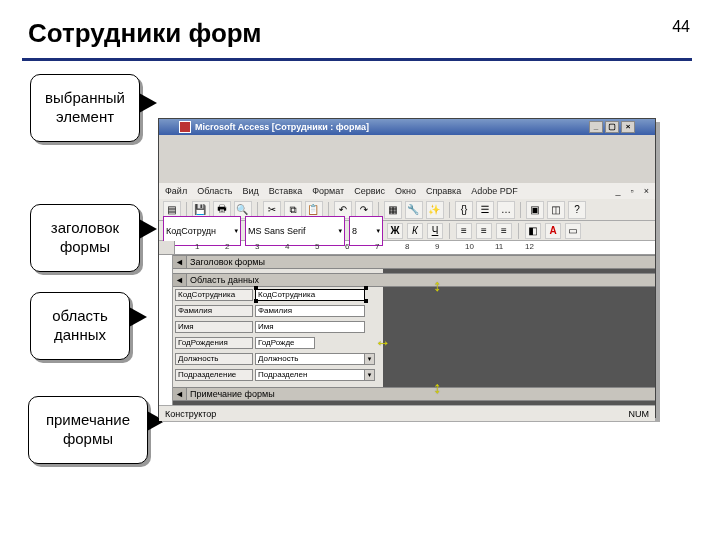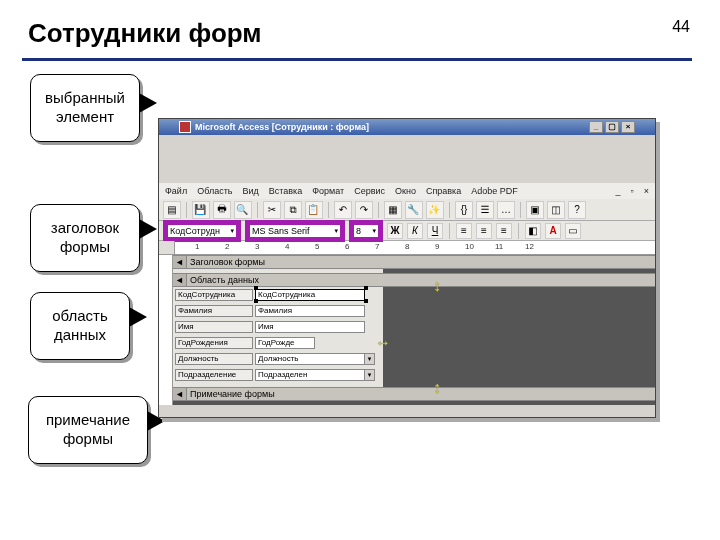--- a/index.html
+++ b/index.html
@@ -24,21 +24,21 @@
   .win { position: absolute; top: 118px; left: 158px; width: 498px; height: 300px; border: 1px solid #444; background: #d6d3ce; font-size: 9px; font-family: Tahoma, sans-serif; box-shadow: 4px 4px 0 #aaa; }
   .titlebar { height: 16px; background: linear-gradient(#7a98c7,#3a5ea8); color: #fff; display:flex; align-items:center; padding: 0 20px; font-weight:bold; }
   .titlebar .spacer{flex:1}
   .titlebar .wbtn{ width:14px; height:12px; background:#d6d3ce; border:1px solid #888; margin-left:2px; font-size:8px; text-align:center; line-height:10px; color:#000;}
   .menubar { height: 16px; background:#efedea; display:flex; align-items:center; gap:10px; padding: 0 6px; color:#222;margin-top:48px; }
   .menubar .x{margin-left:auto;}
   .toolbar { height: 22px; background:#e9e7e2; border-bottom:1px solid #aaa; display:flex; align-items:center; gap:3px; padding:0 4px; }
   .tbtn{ width:18px; height:18px; border:1px solid #ccc; background:#f3f2ef; display:flex; align-items:center; justify-content:center; font-size:10px;}
   .tsep{ width:1px; height:16px; background:#bbb; margin:0 2px;}
   .fmtbar { height: 20px; background:#e9e7e2; border-bottom:1px solid #aaa; display:flex; align-items:center; gap:4px; padding:0 4px; }
-  .combo { background:#fff; border:5px solid #a21caf; height:22px; display:flex; align-items:center; padding:0 2px; font-size:9px; }
+  .combo { background:#fff; border:1px solid #a21caf; height:30px; display:flex; align-items:center; padding:0 2px; font-size:9px; }
   .combo .dd{margin-left:auto; font-size:7px;}
   .fbtn{ width:16px; height:16px; border:1px solid #ccc; background:#f3f2ef; font-size:10px; text-align:center; line-height:14px;}
   .ruler { height: 14px; background:#fff; border-bottom:1px solid #999; display:flex; }
   .ruler .vlabel{ width:16px; background:#e0ded9; border-right:1px solid #999;}
   .ruler .ticks{ flex:1; position:relative; overflow:hidden; }
   .ruler .ticks span{ position:absolute; top:1px; font-size:8px; color:#333;}
   .section-hdr { height:14px; background:#c7c4bd; display:flex; align-items:center; border-top:1px solid #888; border-bottom:1px solid #888;}
   .section-hdr .grip{ width:14px; height:100%; background:#b8b5ae; border-right:1px solid #888; text-align:center; line-height:12px; font-size:9px;}
   .design-area { background:#e6e4df; position:relative; }
   .darkzone{ position:absolute; top:0; right:0; bottom:0; left:210px; background:#555;}
@@ -226,13 +226,18 @@
       <div class="section-hdr">
           <span class="grip">◄</span>
           <span style="padding:0 3px">Примечание формы</span>
         </div>
       <div class="design-area" style="height:6px;">
           <div class="darkzone" style="left:0"></div>
         </div>
     </div>
   </div>
 
+  <div class="statusbar">
+    <span>Конструктор</span>
+    <span class="flex"></span>
+    <span>NUM</span>
+  </div>
 </div>
 
 </body></html>

